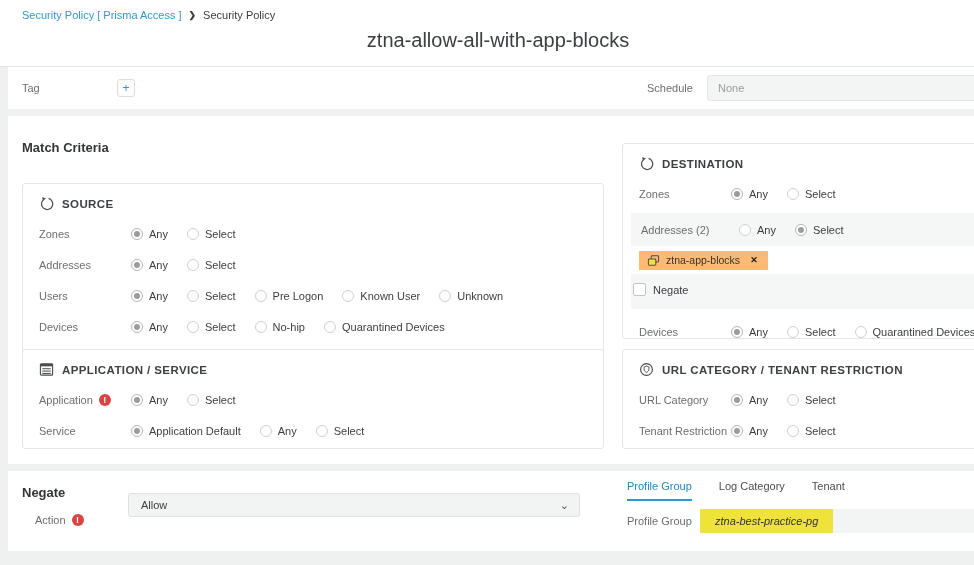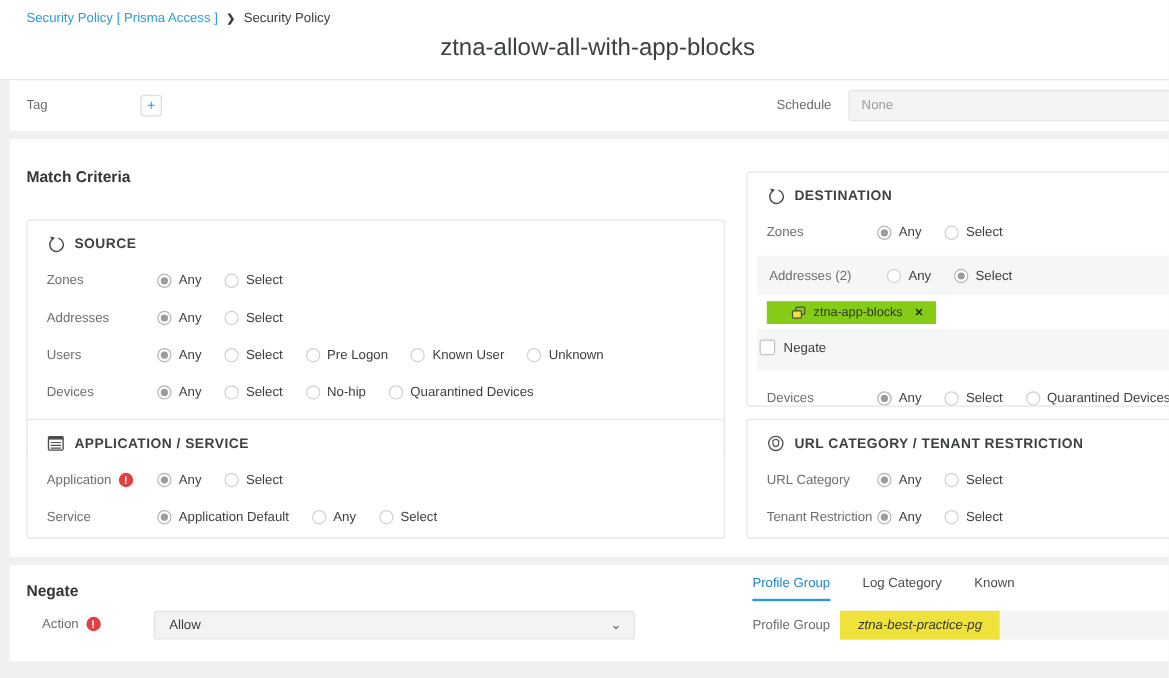--- a/index.html
+++ b/index.html
@@ -82,34 +82,34 @@
   
   .dst-band { margin: 4px 0 0 8px; background: #f5f6f6; padding: 2px 0 6px 0; }
   .dst-band .frow { padding-left: 10px; height: 29px; }
   .dst-band .frow .flabel { width: 98px; }
   .addr-selrow {
     background: #fff; height: 28px; margin-top: 2px;
     display: flex; align-items: center; padding-left: 8px;
   }
   .chip {
     display: inline-flex; align-items: center; gap: 6px;
-    background: #84cc16; padding: 3px 10px 3px 20px; cursor: default;
+    background: #fdba74; padding: 3px 10px 3px 8px; cursor: default;
   }
   .chip-text { font-size: 10.5px; color: #33362f; }
   .chip-x { font-size: 9px; font-weight: bold; color: #222; margin-left: 4px; cursor: pointer; }
   .negate-row { display: flex; align-items: center; gap: 7px; height: 27px; padding-left: 2px; margin-top: 2px; }
   .checkbox { width: 13px; height: 13px; border: 1px solid #c2c4c4; border-radius: 2px; background: #fff; cursor: pointer; }
   .negate-label { font-size: 11px; color: #3b3e40; }
   .dst-devices { margin-top: 7px; }
 
   
   .act-heading { position: absolute; left: 14px; top: 14px; font-size: 13px; font-weight: bold; color: #333537; }
   .act-label { position: absolute; left: 27px; top: 43px; display: flex; align-items: center; }
   .act-select {
-    position: absolute; left: 120px; top: 38px; width: 401px; height: 24px;
+    position: absolute; left: 120px; top: 22px; width: 452px; height: 24px;
     background: #f2f3f3; border: 1px solid #e0e1e1; border-radius: 3px;
     font-size: 11px; color: #3b3e40; line-height: 22px; padding-left: 12px;
     cursor: pointer;
   }
   .act-chevron { position: absolute; right: 10px; top: 0; color: #55585a; font-size: 11px; }
   .tabs { position: absolute; left: 619px; top: 9px; display: flex; gap: 27px; }
   .tab { font-size: 11px; color: #4a4d4f; padding-bottom: 7px; cursor: pointer; }
   .tab.active { color: #1e87c7; border-bottom: 2px solid #2a9bd7; }
   .pg-label { position: absolute; left: 619px; top: 44px; }
   .pg-field {
@@ -373,19 +373,19 @@
     <span class="req-badge">!</span>
   </span>
   <div class="act-select">
     <span>Allow</span>
     <span class="act-chevron">⌄</span>
   </div>
 
   <div class="tabs">
     <span class="tab active">Profile Group</span>
     <span class="tab">Log Category</span>
-    <span class="tab">Known</span>
+    <span class="tab">Tenant</span>
   </div>
   <span class="flabel pg-label">Profile Group</span>
   <div class="pg-field">
     <span class="pg-highlight">ztna-best-practice-pg</span>
   </div>
 </div>
 
 </body></html>

